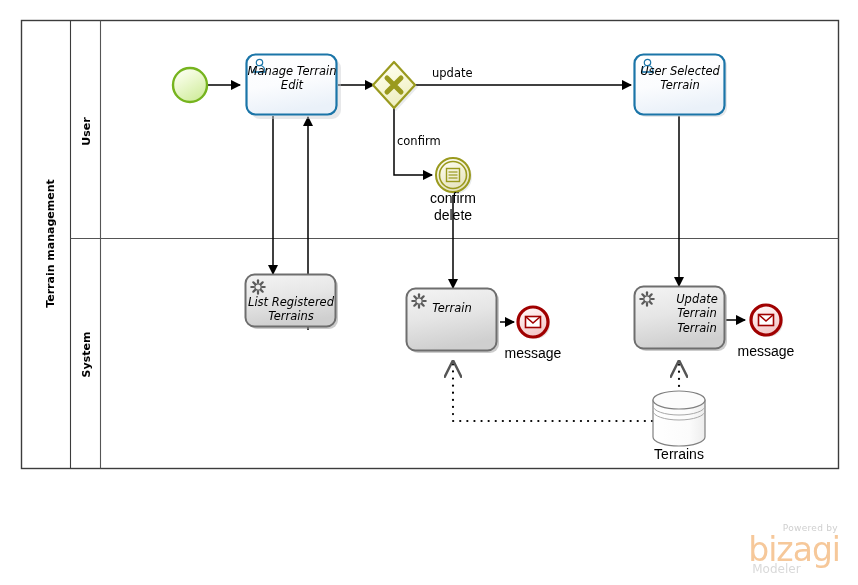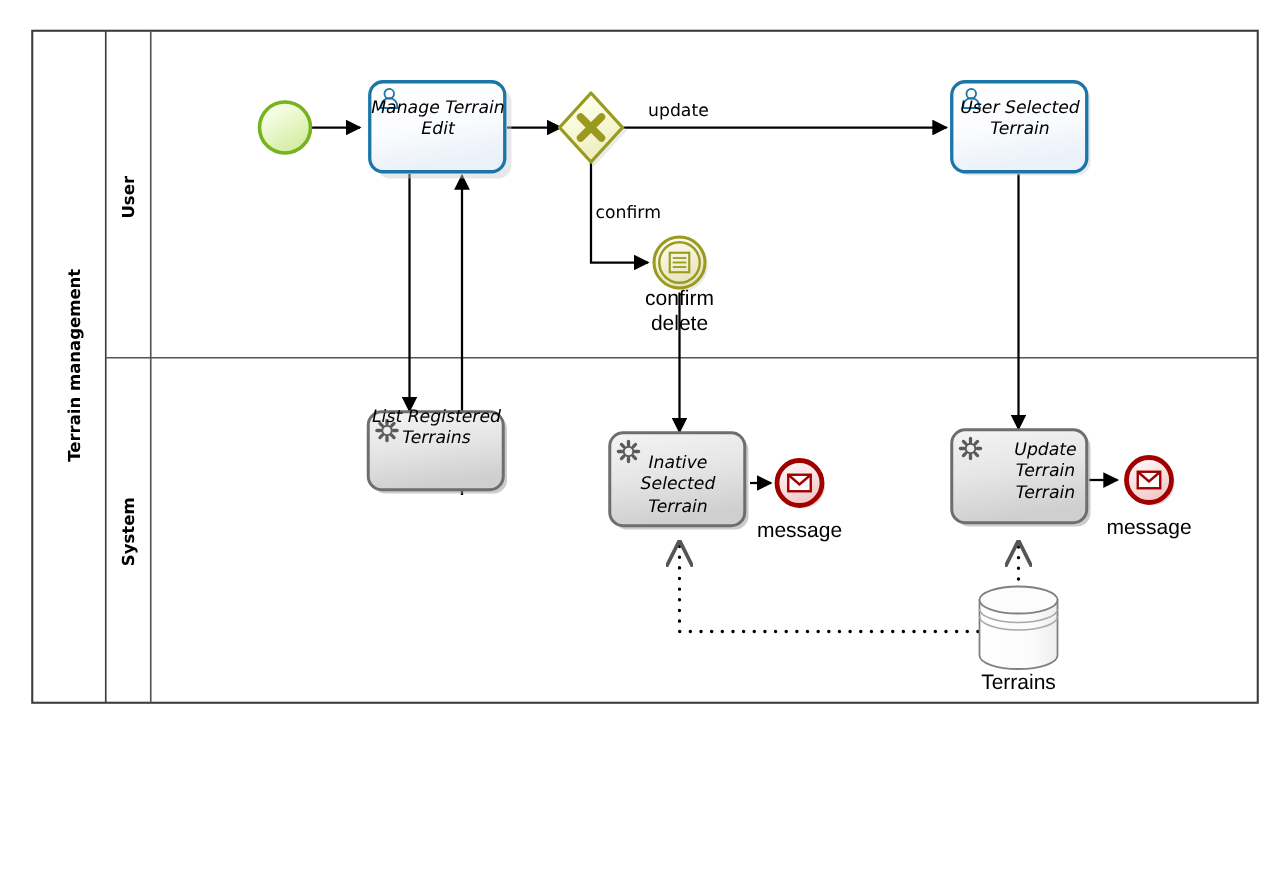--- a/index.html
+++ b/index.html
@@ -312,27 +312,26 @@
   <div class="task-text" style="left:247px; top:64px; width:90px; height:44px; display:block;">
     <div>Manage Terrain</div>
     <div>Edit</div>
   </div>
 
   <div class="task-text" style="left:635px; top:64px; width:90px; height:44px; display:block;">
     <div>User Selected</div>
     <div>Terrain</div>
   </div>
 
-  <div class="task-text" style="left:246px; top:270px; width:90px; height:40px; display:block;text-align:center;">
+  <div class="task-text" style="left:246px; top:295px; width:90px; height:40px; display:block;text-align:center;">
     <div>List Registered</div>
     <div>Terrains</div>
   </div>
 
   <div class="task-text" style="left:407px; top:301px; width:90px; height:40px; display:block;">
-    <div>Inative Selected</div>
     <div>Terrain</div>
   </div>
 
   <div class="task-text" style="left:652px; top:292px; width:90px; height:54px; display:block; text-align:center;">
     <div>Update</div>
     <div>Terrain</div>
     <div>Terrain</div>
   </div>
 
   <div class="flow-label" style="left:432px; top:66px;">update</div>
@@ -343,14 +342,19 @@
     <div>confirm</div>
     <div>delete</div>
   </div>
 
   <div class="event-label" style="left:493px; top:345px; width:80px;">message</div>
 
   <div class="event-label" style="left:726px; top:343px; width:80px;">message</div>
 
   <div class="event-label" style="left:634px; top:446px; width:90px;">Terrains</div>
 
+  <div class="brand">
+    <div class="brand-powered">Powered by</div>
+    <div class="brand-name">bizagi</div>
+    <div class="brand-modeler">Modeler</div>
+  </div>
 
 </div>
 
 </body></html>

